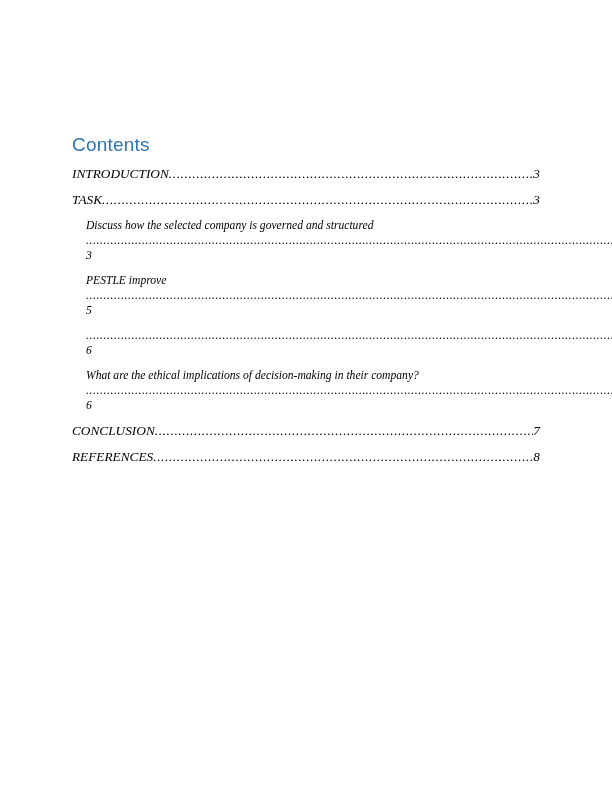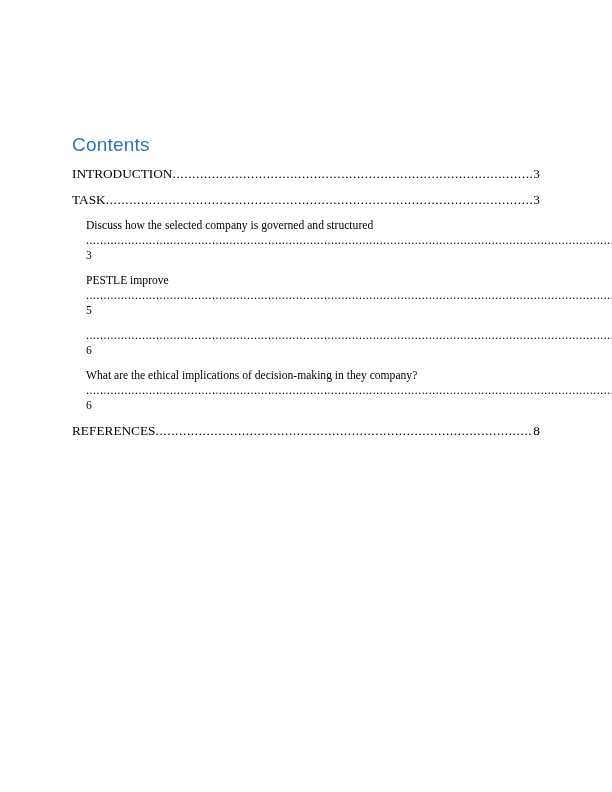--- a/index.html
+++ b/index.html
@@ -39,20 +39,21 @@
     line-height: 22px;
   }
   .toc-entry {
     display: flex;
     align-items: baseline;
     width: 100%;
     font-size: 13.3px;
     line-height: 16px;
     margin-top: 10px;
     white-space: nowrap;
+    font-style: italic;
   }
   .toc-entry.level-1 {
     padding-left: 0;
     font-size: 13.3px;
   }
   .toc-entry.level-2 {
     padding-left: 14px;
     font-size: 11.6px;
     line-height: 15px;
     flex-direction: column;
@@ -107,25 +108,30 @@
       <span class="toc-dots"></span>
       <span class="toc-page">5</span>
     </div>
 
     <div class="toc-entry level-2">
       <span class="toc-dots"></span>
       <span class="toc-page">6</span>
     </div>
 
     <div class="toc-entry level-2">
-      <span class="toc-text">What are the ethical implications of decision-making in they company?</span>
+      <span class="toc-text">What are the ethical implications of decision-making in their company?</span>
       <span class="toc-dots"></span>
       <span class="toc-page">6</span>
     </div>
 
+    <div class="toc-entry level-1">
+      <span class="toc-text">CONCLUSION</span>
+      <span class="toc-dots"></span>
+      <span class="toc-page">7</span>
+    </div>
 
     <div class="toc-entry level-1">
       <span class="toc-text">REFERENCES</span>
       <span class="toc-dots"></span>
       <span class="toc-page">8</span>
     </div>
   </div>
 </div>
 
 </body></html>

